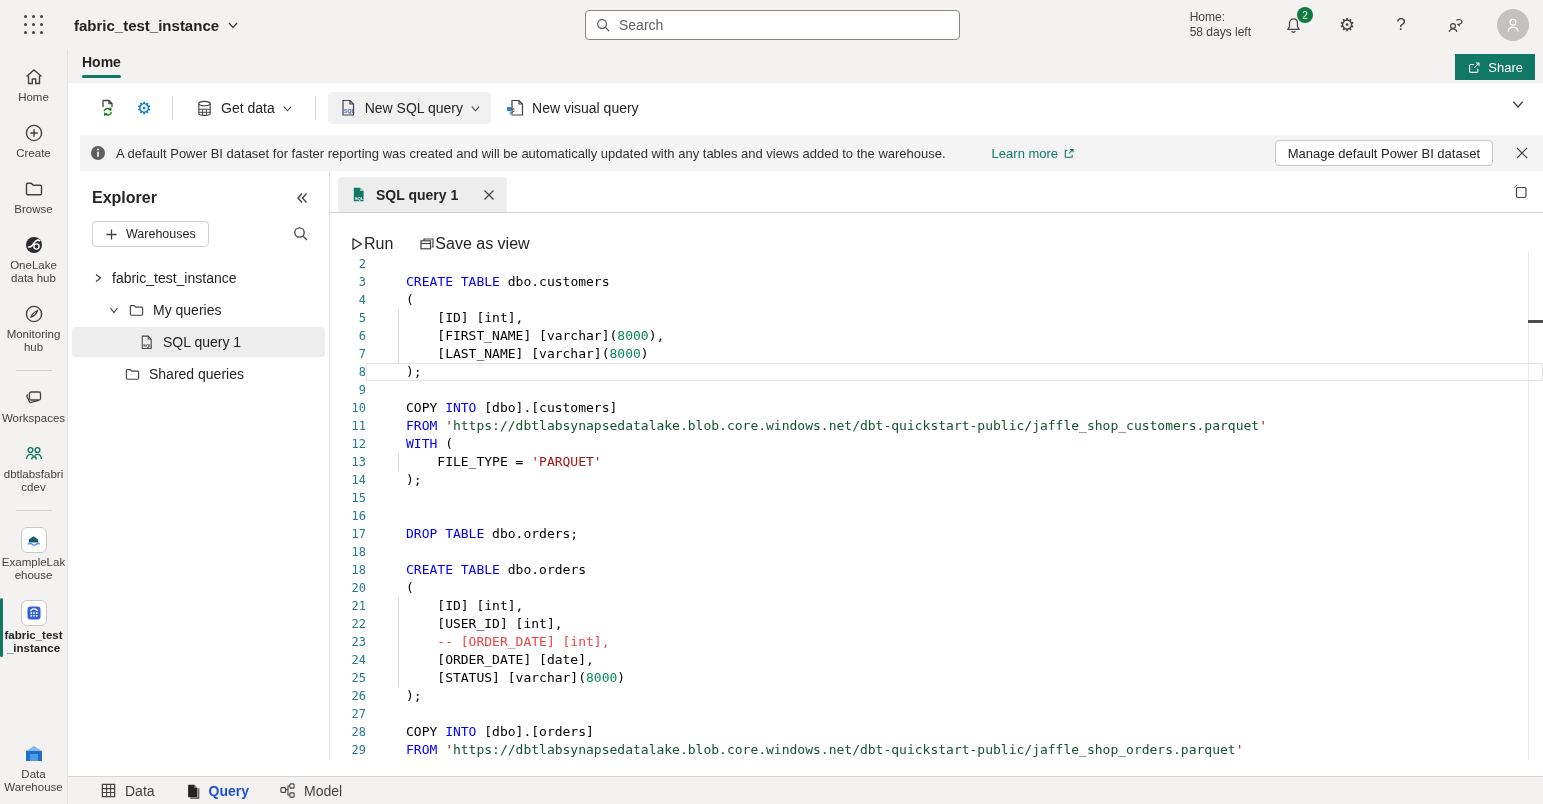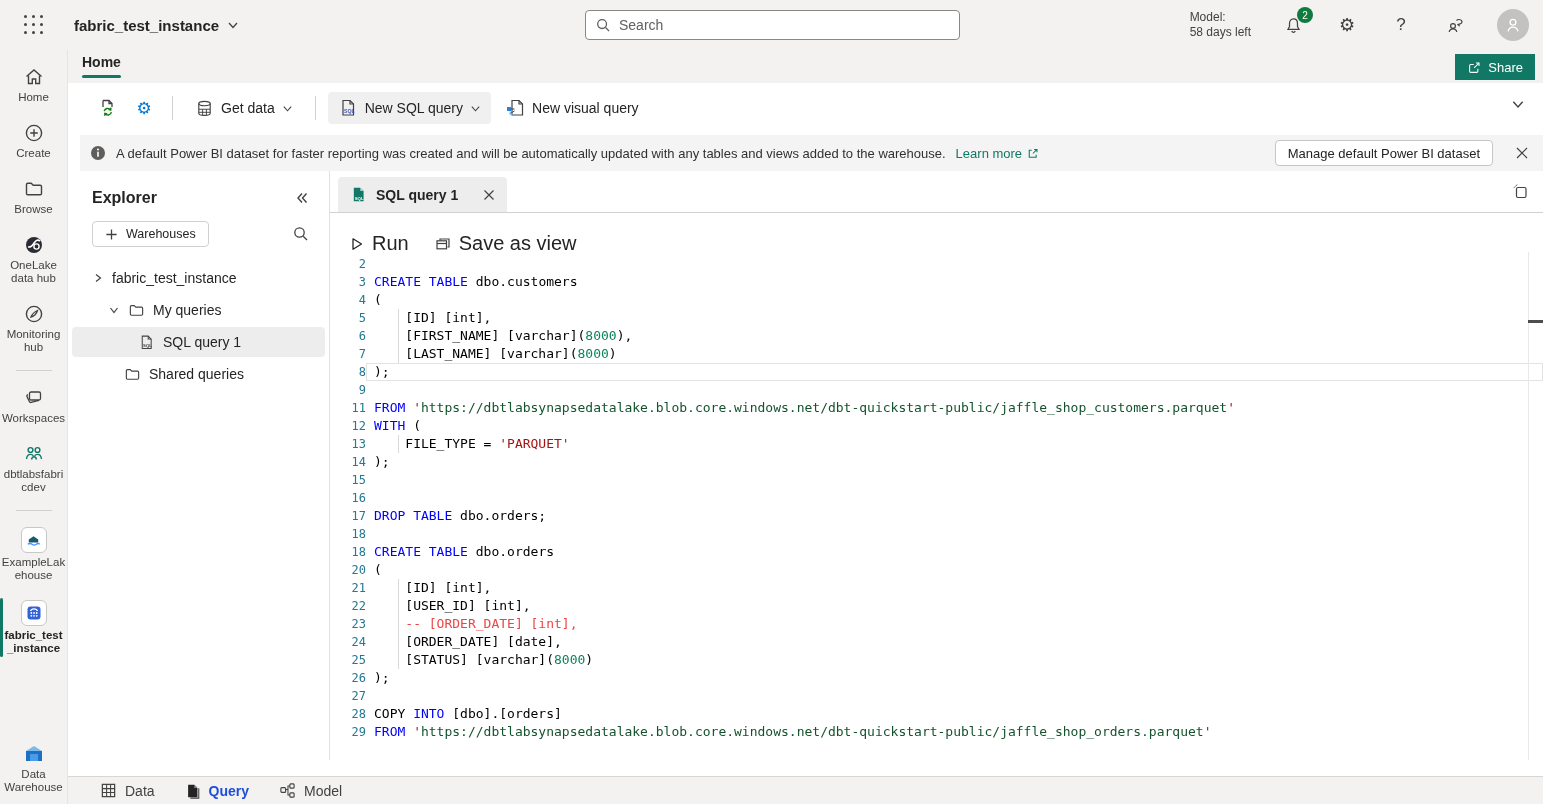--- a/index.html
+++ b/index.html
@@ -33,21 +33,21 @@
   .toolbar { position:absolute; top:83px; left:68px; right:0; height:50px; background:#fff; display:flex; align-items:center; padding-left:24px; gap:4px; }
   .tb-icon { width:32px; height:32px; display:flex; align-items:center; justify-content:center; border-radius:4px; cursor:pointer; }
   .tb-sep { width:1px; height:24px; background:#d1d1d1; margin:0 8px; }
   .tb-btn { height:32px; display:flex; align-items:center; gap:7px; padding:0 10px; border-radius:4px; font-size:14px; color:#242424; cursor:pointer; background:transparent; border:none; font-family:"Liberation Sans",sans-serif; }
   .tb-btn.active { background:#f0f0f0; }
   .ribbon-collapse { position:absolute; right:18px; top:14px; cursor:pointer; }
 
   
   .banner { position:absolute; top:135px; left:80px; right:0; height:36px; background:#f4f4f4; display:flex; align-items:center; padding:0 14px 0 10px; gap:10px; font-size:13px; color:#323130; }
   .banner .txt { white-space:nowrap; }
-  .learnmore { color:#117865; text-decoration:none; display:inline-flex; align-items:center; gap:4px; cursor:pointer; }
+  .learnmore { color:#117865; text-decoration:none; display:inline-flex; align-items:center; gap:4px; cursor:pointer;margin-left:36px; }
   .manage-btn { margin-left:auto; background:#fff; border:1px solid #c8c6c4; border-radius:4px; height:26px; padding:0 12px; font-size:13px; color:#242424; font-family:"Liberation Sans",sans-serif; cursor:pointer; white-space:nowrap; }
   .banner-close { margin-left:12px; cursor:pointer; display:flex; }
 
   
   .rail { position:absolute; top:50px; left:0; width:68px; bottom:0; background:#f3f2f1; border-right:1px solid #e5e5e5; display:flex; flex-direction:column; align-items:center; padding-top:10px; }
   .rail-item { position:relative; width:68px; display:flex; flex-direction:column; align-items:center; gap:3px; padding:6px 2px; cursor:pointer; margin-bottom:6px; }
   .rail-item .lbl { font-size:11.5px; line-height:13px; color:#424242; text-align:center; max-width:64px; overflow-wrap:anywhere; }
   .rail-item.selected .lbl { font-weight:700; color:#242424; }
   .rail-item.selected::before { content:""; position:absolute; left:0; top:4px; bottom:4px; width:3px; background:#117865; border-radius:2px; }
   .rail-divider { width:36px; height:1px; background:#d1d1d1; margin:4px 0 10px 0; }
@@ -65,27 +65,27 @@
   .tree-row.sel { background:#ededed; }
   .tw { width:12px; display:flex; justify-content:center; flex:none; }
 
   
   .main { position:absolute; top:171px; left:330px; right:0; bottom:44px; background:#fff; }
   .qtabbar { position:relative; height:42px; border-bottom:1px solid #d1d1d1; display:flex; align-items:flex-end; padding-left:8px; }
   .qtab { height:35px; background:#ededed; border-radius:4px 4px 0 0; display:flex; align-items:center; gap:9px; padding:0 12px; font-size:14px; font-weight:700; color:#242424; cursor:pointer; }
   .qtab .close { display:flex; margin-left:16px; cursor:pointer; }
   .copy-pages { position:absolute; right:14px; top:12px; cursor:pointer; }
   .runbar { height:39px; display:flex; align-items:center; gap:26px; padding-left:20px; }
-  .run-btn, .saveview-btn { display:flex; align-items:center; gap:8px; font-size:20px; color:#242424; background:none; border:none; font-family:"Liberation Sans",sans-serif; cursor:pointer;margin-top:22px; }
+  .run-btn, .saveview-btn { display:flex; align-items:center; font-size:16px; color:#242424; background:none; border:none; font-family:"Liberation Sans",sans-serif; cursor:pointer;margin-top:22px; }
 
   
   .editor { position:absolute; top:81px; left:0; right:0; bottom:0; padding-top:3px; overflow:hidden; }
   .cl { display:flex; height:18px; font-family:"DejaVu Sans Mono", monospace; font-size:13px; line-height:18px; white-space:pre; }
   .ln { width:36px; flex:none; text-align:right; color:#237893; font-size:12px; }
-  .cc { flex:1; position:relative; padding-left:8px; margin-right:0; }
+  .cc { flex:1; position:relative; padding-left:40px; margin-right:0; }
   .cl.cur .cc { box-shadow: inset 0 0 0 1px #e3e3e3; }
   .guide { position:absolute; left:32px; top:0; bottom:0; width:1px; background:#d9d9d9; }
   .tk-p { color:#000; } .tk-k { color:#0000ff; } .tk-s { color:#a31515; }
   .tk-u { color:#14532d; } .tk-n { color:#098658; } .tk-c { color:#ef4444; }
   .overview-ruler { position:absolute; top:0; bottom:0; right:14px; width:1px; background:#e8e8e8; }
   .cursor-mark { position:absolute; right:0; top:68px; width:15px; height:3px; background:#4d4d4d; }
 
   
   .footer { position:absolute; bottom:0; left:68px; right:0; height:28px; background:#f3f2f1; border-top:1px solid #d6d6d6; display:flex; align-items:center; gap:30px; padding-left:32px; }
   .f-tab { position:relative; height:44px; display:flex; align-items:center; gap:8px; font-size:14px; color:#424242; cursor:pointer; }
@@ -115,21 +115,21 @@
   </div>
   <div class="searchbox">
     <svg width="15" height="15" viewBox="0 0 16 16">
         <circle cx="6.5" cy="6.5" r="4.7" fill="none" stroke="#605e5c" stroke-width="1.4"></circle>
         <line x1="10.2" y1="10.2" x2="14" y2="14" stroke="#605e5c" stroke-width="1.4"></line>
       </svg>
     <input type="text" placeholder="Search" style="">
   </div>
   <div class="top-right">
     <div class="trial">
-      <div>Model:</div>
+      <div>Home:</div>
       <div>58 days left</div>
     </div>
     <div class="icon-btn">
       <svg width="19" height="19" viewBox="0 0 20 20">
           <path d="M10 3 C 7 3 5.8 5.3 5.8 8 L5.8 11.2 L4.2 14 L15.8 14 L14.2 11.2 L14.2 8 C 14.2 5.3 13 3 10 3 Z" fill="none" stroke="#424242" stroke-width="1.3"></path>
           <path d="M8.2 15.8 C 8.5 16.8 9.2 17.2 10 17.2 C 10.8 17.2 11.5 16.8 11.8 15.8" fill="none" stroke="#424242" stroke-width="1.3"></path>
         </svg>
       <span class="badge">2</span>
     </div>
     <div class="icon-btn">
@@ -432,20 +432,21 @@
   <div class="editor">
     <div>
         <div class="cl"><span class="ln">2</span><span class="cc"></span></div>
         <div class="cl"><span class="ln">3</span><span class="cc"><span class="tk-k">CREATE</span><span class="tk-p"> </span><span class="tk-k">TABLE</span><span class="tk-p"> dbo.customers</span></span></div>
         <div class="cl"><span class="ln">4</span><span class="cc"><span class="tk-p">(</span></span></div>
         <div class="cl"><span class="ln">5</span><span class="cc"><i class="guide"></i><span class="tk-p">    [ID] [int],</span></span></div>
         <div class="cl"><span class="ln">6</span><span class="cc"><i class="guide"></i><span class="tk-p">    [FIRST_NAME] [varchar](</span><span class="tk-n">8000</span><span class="tk-p">),</span></span></div>
         <div class="cl"><span class="ln">7</span><span class="cc"><i class="guide"></i><span class="tk-p">    [LAST_NAME] [varchar](</span><span class="tk-n">8000</span><span class="tk-p">)</span></span></div>
         <div class="cl cur"><span class="ln">8</span><span class="cc"><span class="tk-p">);</span></span></div>
         <div class="cl"><span class="ln">9</span><span class="cc"></span></div>
+        <div class="cl"><span class="ln">10</span><span class="cc"><span class="tk-p">COPY </span><span class="tk-k">INTO</span><span class="tk-p"> [dbo].[customers]</span></span></div>
         <div class="cl"><span class="ln">11</span><span class="cc"><span class="tk-k">FROM</span><span class="tk-p"> </span><span class="tk-s">'</span><span class="tk-u">https://dbtlabsynapsedatalake.blob.core.windows.net/dbt-quickstart-public/jaffle_shop_customers.parquet</span><span class="tk-s">'</span></span></div>
         <div class="cl"><span class="ln">12</span><span class="cc"><span class="tk-k">WITH</span><span class="tk-p"> (</span></span></div>
         <div class="cl"><span class="ln">13</span><span class="cc"><i class="guide"></i><span class="tk-p">    FILE_TYPE = </span><span class="tk-s">'PARQUET'</span></span></div>
         <div class="cl"><span class="ln">14</span><span class="cc"><span class="tk-p">);</span></span></div>
         <div class="cl"><span class="ln">15</span><span class="cc"></span></div>
         <div class="cl"><span class="ln">16</span><span class="cc"></span></div>
         <div class="cl"><span class="ln">17</span><span class="cc"><span class="tk-k">DROP</span><span class="tk-p"> </span><span class="tk-k">TABLE</span><span class="tk-p"> dbo.orders;</span></span></div>
         <div class="cl"><span class="ln">18</span><span class="cc"></span></div>
         <div class="cl"><span class="ln">18</span><span class="cc"><span class="tk-k">CREATE</span><span class="tk-p"> </span><span class="tk-k">TABLE</span><span class="tk-p"> dbo.orders</span></span></div>
         <div class="cl"><span class="ln">20</span><span class="cc"><span class="tk-p">(</span></span></div>

